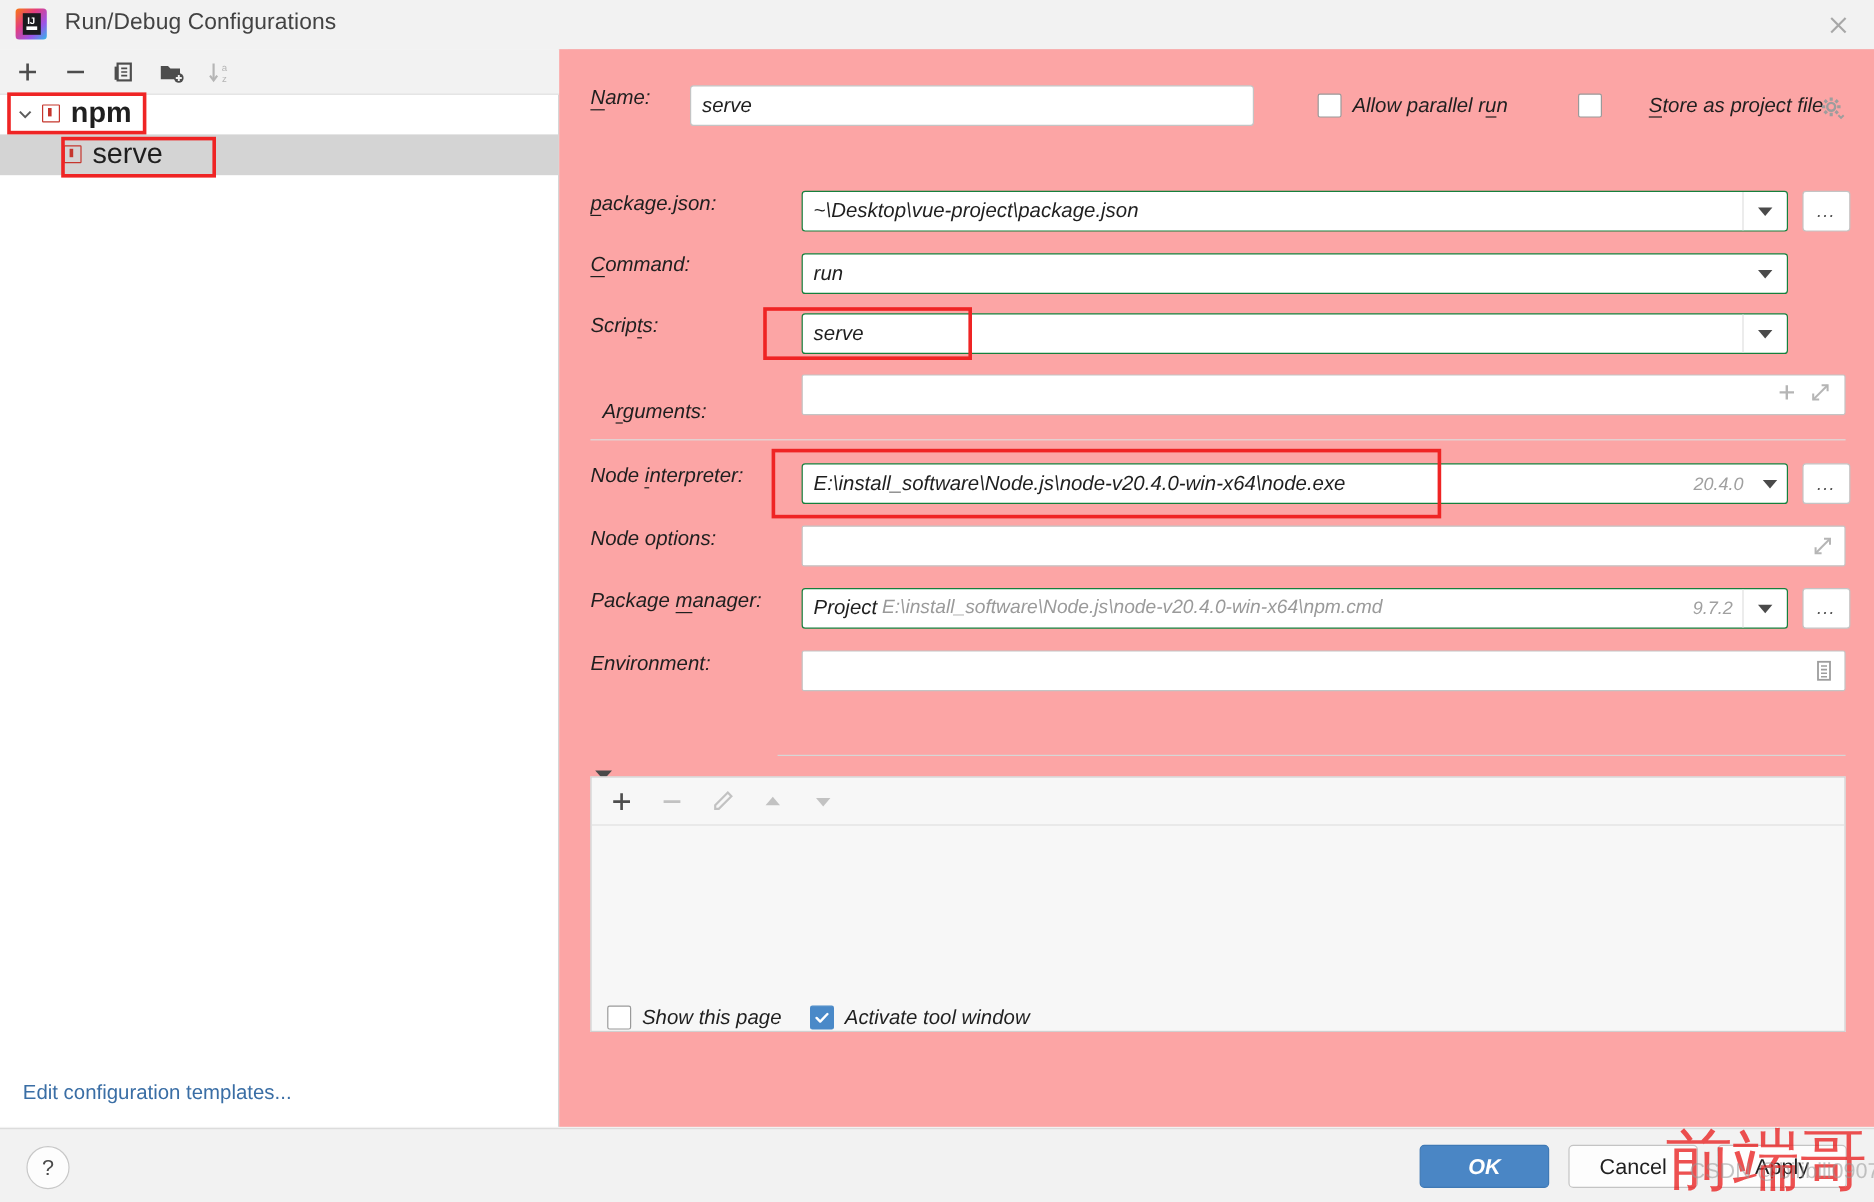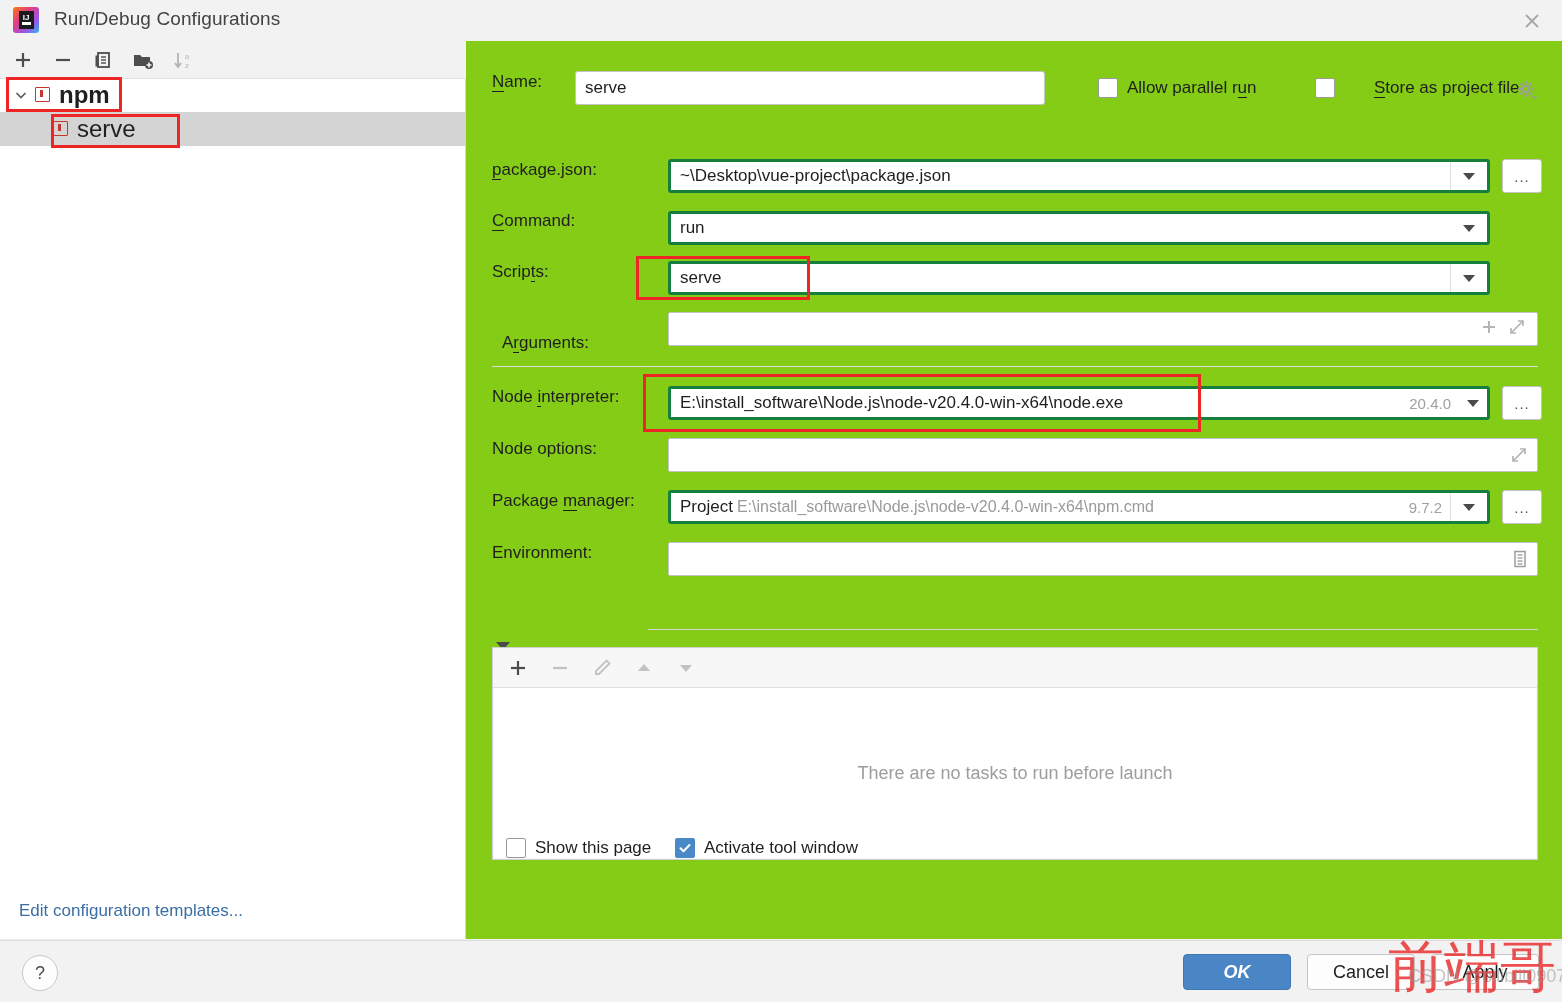--- a/index.html
+++ b/index.html
@@ -35,30 +35,30 @@
   .chevron{width:26px;display:flex;align-items:center;justify-content:center;margin-left:8px;}
   .node-icon{width:18px;height:18px;margin-right:7px;position:relative;flex:0 0 auto;}
   .node-icon .box{position:absolute;left:1px;top:1px;width:13px;height:13px;border:1.8px solid #c5362d;border-radius:1px;}
   .node-icon .bar{position:absolute;left:6px;top:4px;width:2.5px;height:7px;background:#c5362d;}
   .node-label{font-size:24px;}
   .node-label.bold{font-weight:bold;}
 
   .edit-templates{position:absolute;left:19px;bottom:18px;color:#3a6ea5;font-size:17px;cursor:default;text-align:center;}
 
   
-  .right-panel{position:absolute;left:466px;top:41px;width:1096px;height:898px;background:#84cc16;}
+  .right-panel{position:absolute;left:466px;top:41px;width:1096px;height:898px;background:#fca5a5;font-style:italic;}
 
   .row{position:absolute;display:flex;align-items:center;}
   .lbl{font-size:17px;color:#1f1f1f;white-space:nowrap;}
   .mn{border-bottom:1px solid #1f1f1f;}
 
   .tf{box-sizing:border-box;background:#fff;border:1px solid #c4c4c4;border-radius:3px;
       height:34px;display:flex;align-items:center;padding:0 9px;font-size:17px;color:#1f1f1f;}
   .tf.flat{border-radius:2px;}
-  .combo{box-sizing:border-box;background:#fff;border:3px solid #15803d;border-radius:3px;height:34px;
+  .combo{box-sizing:border-box;background:#fff;border:1px solid #15803d;border-radius:3px;height:34px;
          display:flex;align-items:center;position:relative;}
   .combo .val{flex:1;padding:0 9px;font-size:17px;white-space:nowrap;overflow:hidden;}
   .combo .ver{font-size:15px;color:#a0a0a0;padding-right:8px;}
   .combo .arrowbox{width:36px;height:100%;display:flex;align-items:center;justify-content:center;
                    border-left:1px solid #e0e0e0;}
   .combo .arrowplain{width:36px;height:100%;display:flex;align-items:center;justify-content:center;}
   .caret{width:0;height:0;border-left:6px solid transparent;border-right:6px solid transparent;
          border-top:7px solid #4a4a4a;}
   .browse{box-sizing:border-box;width:40px;height:34px;background:#fff;border:1px solid #c4c4c4;border-radius:3px;
           display:flex;align-items:center;justify-content:center;font-size:15px;color:#555;letter-spacing:1px;}
@@ -389,23 +389,20 @@
           <svg width="22" height="22" viewBox="0 0 22 22">
             <path d="M5 14l6-7 6 7z" fill="#c2c2c2"></path>
           </svg>
         </div>
         <div class="bl-tbtn">
           <svg width="22" height="22" viewBox="0 0 22 22">
             <path d="M5 8l6 7 6-7z" fill="#c2c2c2"></path>
           </svg>
         </div>
       </div>
-      <div class="bl-body">
-        <span class="bl-empty">There are no tasks to run before launch</span>
-      </div>
     </div>
 
     <div class="row" style="left:40px;top:797px;">
       <span class="cb"></span>
       <span class="cb-label">Show this page</span>
     </div>
     <div class="row" style="left:209px;top:797px;">
       <span class="cb checked">
         <svg width="14" height="14" viewBox="0 0 14 14">
           <path d="M2.5 7.3l3 3 6-6.3" fill="none" stroke="#ffffff" stroke-width="2" stroke-linecap="round" stroke-linejoin="round"></path>

